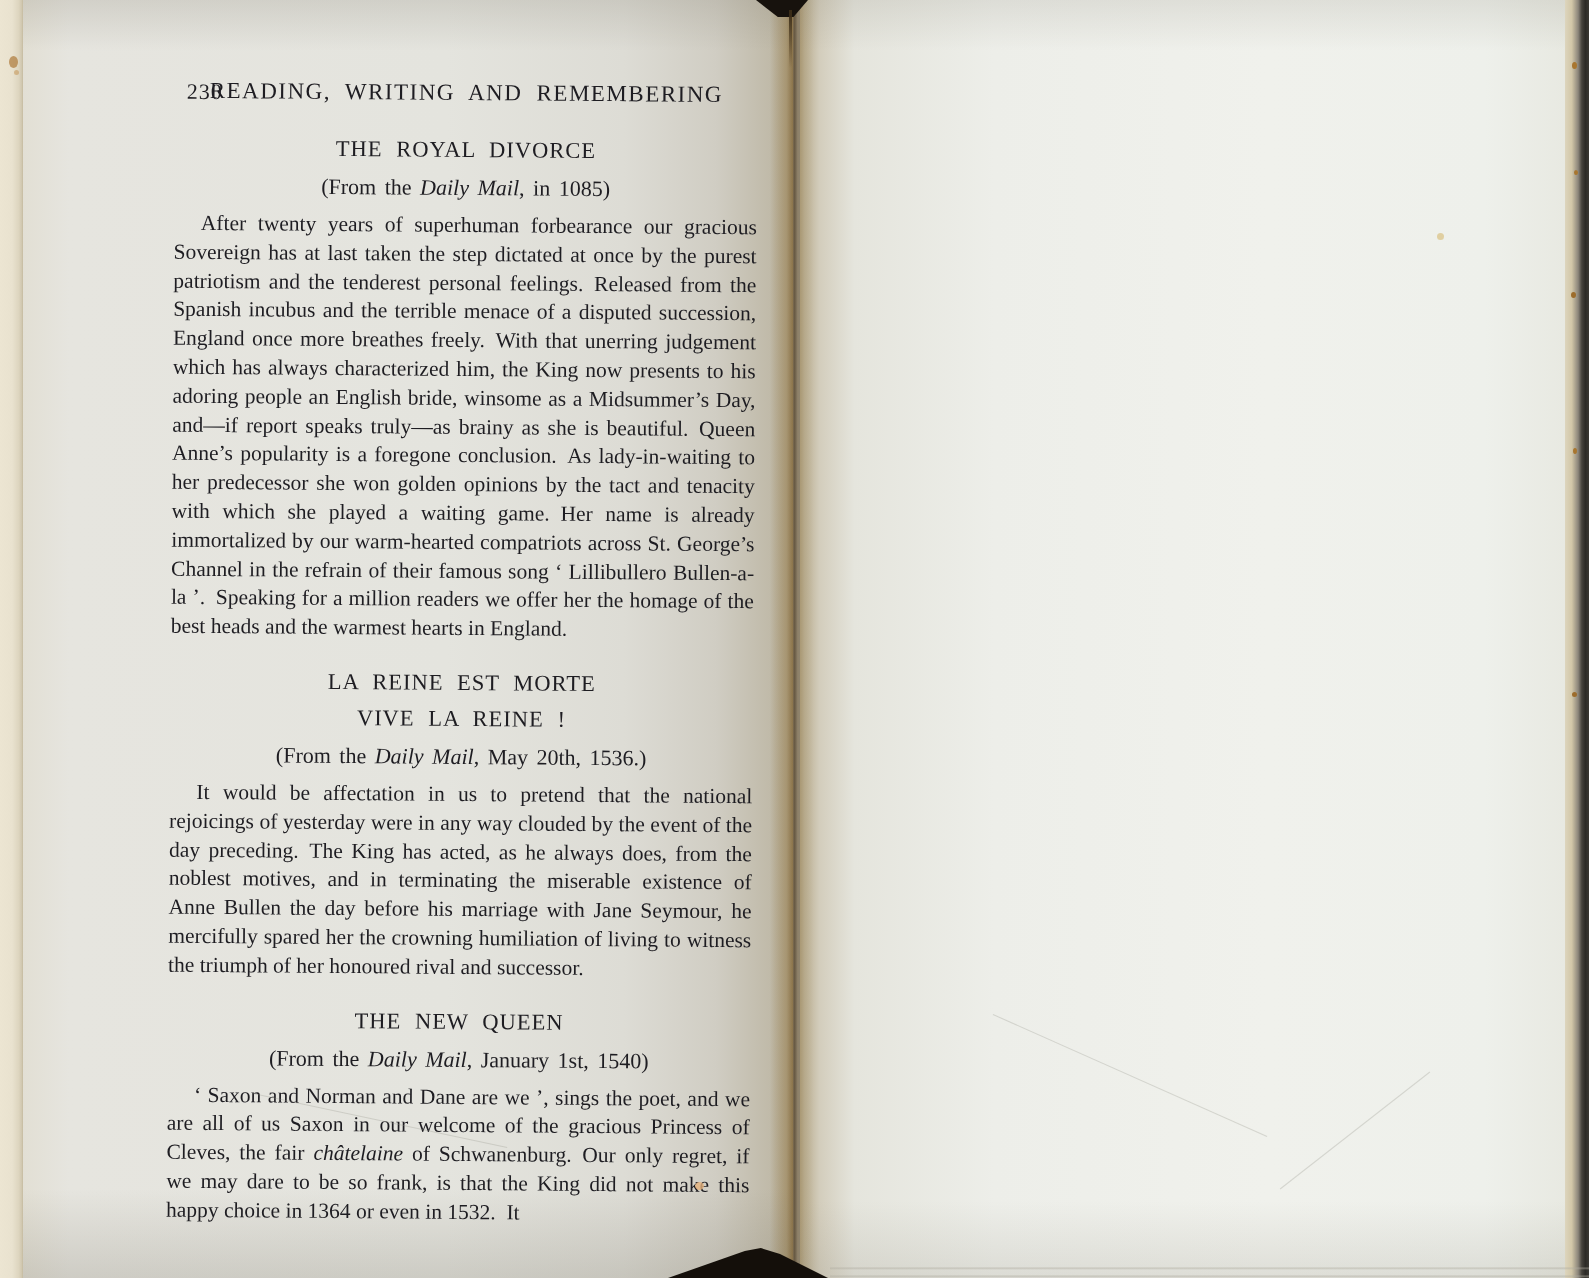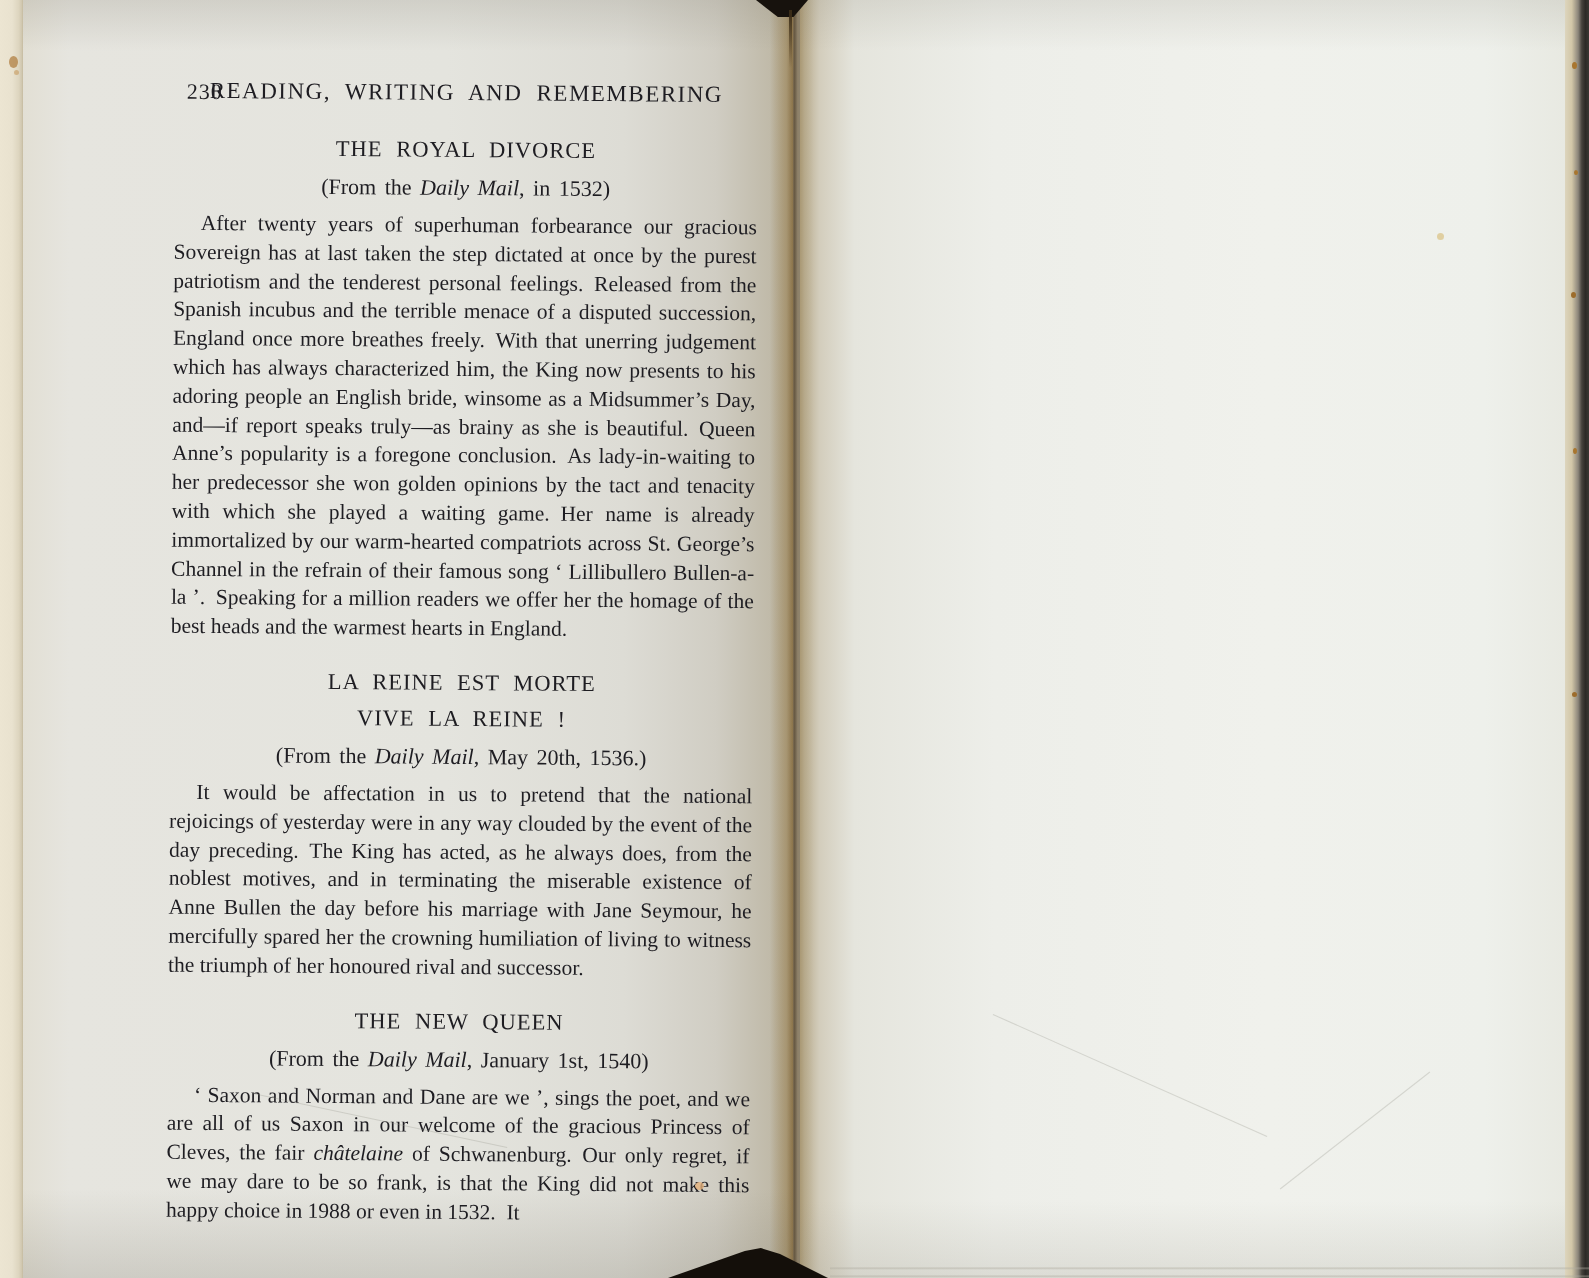--- a/index.html
+++ b/index.html
@@ -115,39 +115,39 @@
 
       <div class="pagehead">
         <span class="pagenum pos-left">230</span>
         <span class="runtitle">READING, WRITING AND REMEMBERING</span>
       </div>
 
       <section>
         <div class="heading">
             <div>THE ROYAL DIVORCE</div>
           </div>
-        <div class="source"><span>(From the </span><i>Daily Mail</i><span>, in 1532)</span></div>
+        <div class="source"><span>(From the </span><i>Daily Mail</i><span>, in 1085)</span></div>
         <p class="para indent"><span>After twenty years of superhuman forbearance our gracious Sovereign has at last taken the step dictated at once by the purest patriotism and the tenderest personal feelings. Released from the Spanish incubus and the terrible menace of a disputed succession, England once more breathes freely. With that unerring judgement which has always characterized him, the King now presents to his adoring people an English bride, winsome as a Midsummer’s Day, and—if report speaks truly—as brainy as she is beautiful. Queen Anne’s popularity is a foregone conclusion. As lady-in-waiting to her predecessor she won golden opinions by the tact and tenacity with which she played a waiting game. Her name is already immortalized by our warm-hearted compatriots across St. George’s Channel in the refrain of their famous song ‘ Lillibullero Bullen-a-la ’. Speaking for a million readers we offer her the homage of the best heads and the warmest hearts in England.</span></p>
       </section>
 
       <section class="sec-gap">
         <div class="heading">
             <div>LA REINE EST MORTE</div>
             <div>VIVE LA REINE !</div>
           </div>
         <div class="source"><span>(From the </span><i>Daily Mail</i><span>, May 20th, 1536.)</span></div>
         <p class="para indent"><span>It would be affectation in us to pretend that the national rejoicings of yesterday were in any way clouded by the event of the day preceding. The King has acted, as he always does, from the noblest motives, and in terminating the miserable existence of Anne Bullen the day before his marriage with Jane Seymour, he mercifully spared her the crowning humiliation of living to witness the triumph of her honoured rival and successor.</span></p>
       </section>
 
       <section class="sec-gap">
         <div class="heading">
             <div>THE NEW QUEEN</div>
           </div>
         <div class="source"><span>(From the </span><i>Daily Mail</i><span>, January 1st, 1540)</span></div>
-        <p class="para indent"><span>‘ Saxon and Norman and Dane are we ’, sings the poet, and we are all of us Saxon in our welcome of the gracious Princess of Cleves, the fair </span><i>châtelaine</i><span> of Schwanenburg. Our only regret, if we may dare to be so frank, is that the King did not make this happy choice in 1988 or even in 1532. It</span></p>
+        <p class="para indent"><span>‘ Saxon and Norman and Dane are we ’, sings the poet, and we are all of us Saxon in our welcome of the gracious Princess of Cleves, the fair </span><i>châtelaine</i><span> of Schwanenburg. Our only regret, if we may dare to be so frank, is that the King did not make this happy choice in 1364 or even in 1532. It</span></p>
       </section>
 
     </div>
   </div>
 
   <div class="page page-right">
     
   </div>
 
   <div class="gutter"></div>

